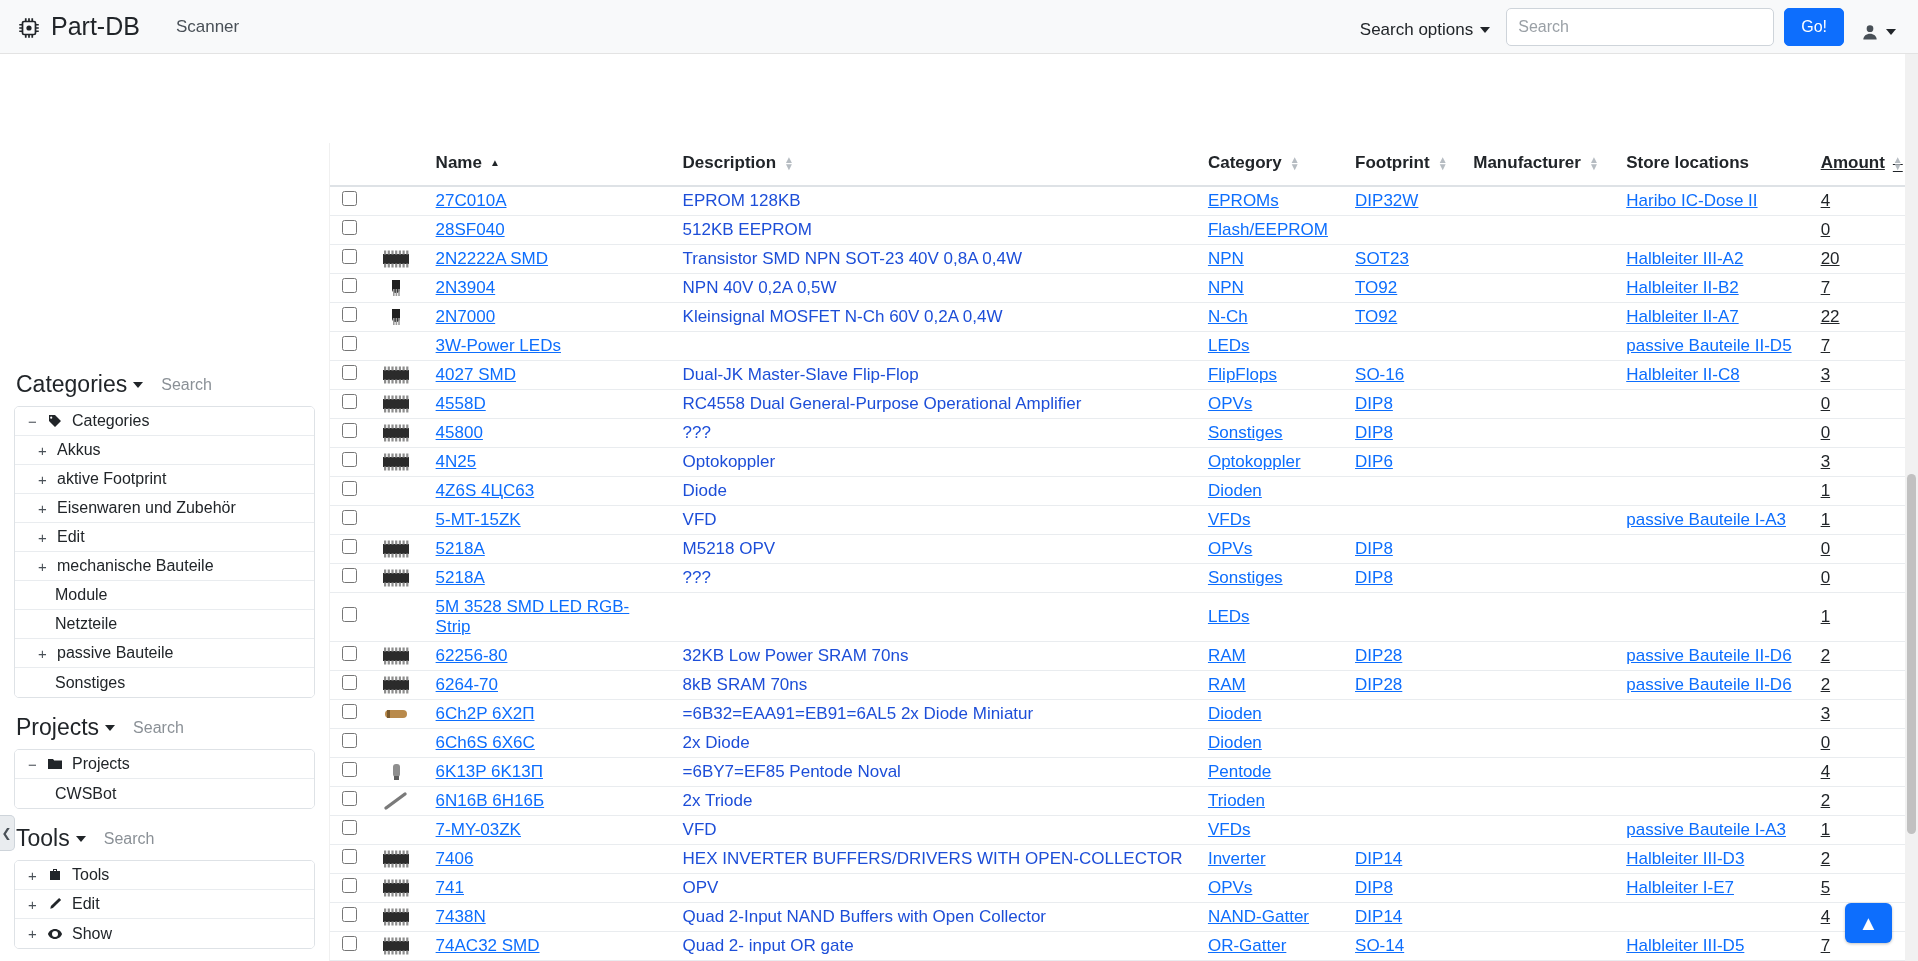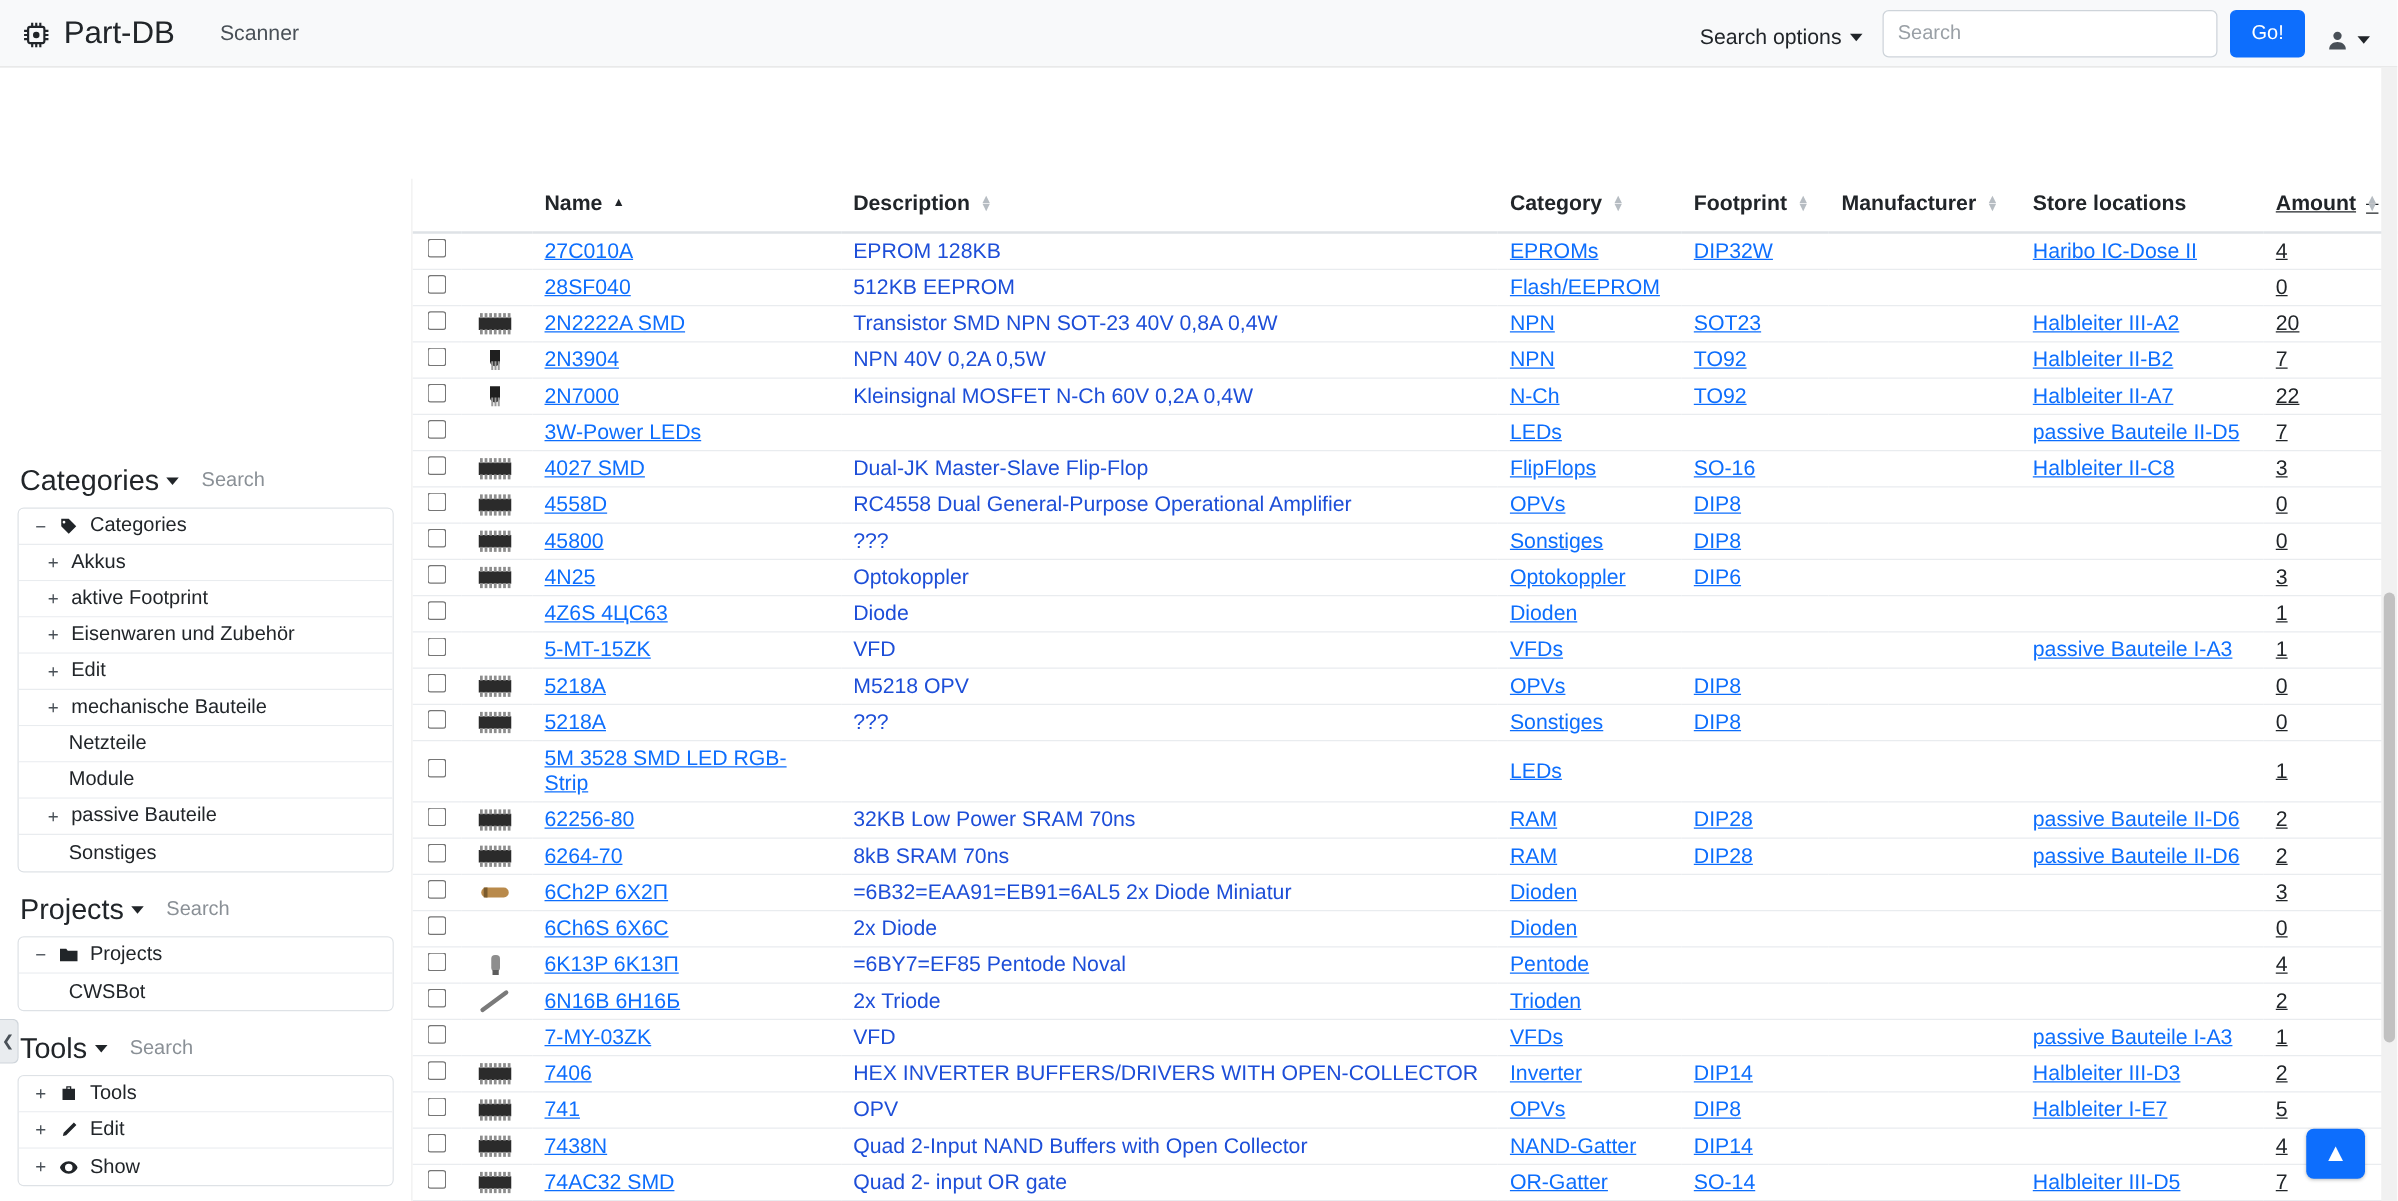--- a/index.html
+++ b/index.html
@@ -276,24 +276,24 @@
         </div>
         <div class="tree-item lvl1">
           <span class="expander">+</span>
           <span>Edit</span>
         </div>
         <div class="tree-item lvl1">
           <span class="expander">+</span>
           <span>mechanische Bauteile</span>
         </div>
         <div class="tree-item lvl2">
+          <span>Module</span>
+        </div>
+        <div class="tree-item lvl2">
           <span>Netzteile</span>
-        </div>
-        <div class="tree-item lvl2">
-          <span>Module</span>
         </div>
         <div class="tree-item lvl1">
           <span class="expander">+</span>
           <span>passive Bauteile</span>
         </div>
         <div class="tree-item lvl2">
           <span>Sonstiges</span>
         </div>
       </div>
     </div>

